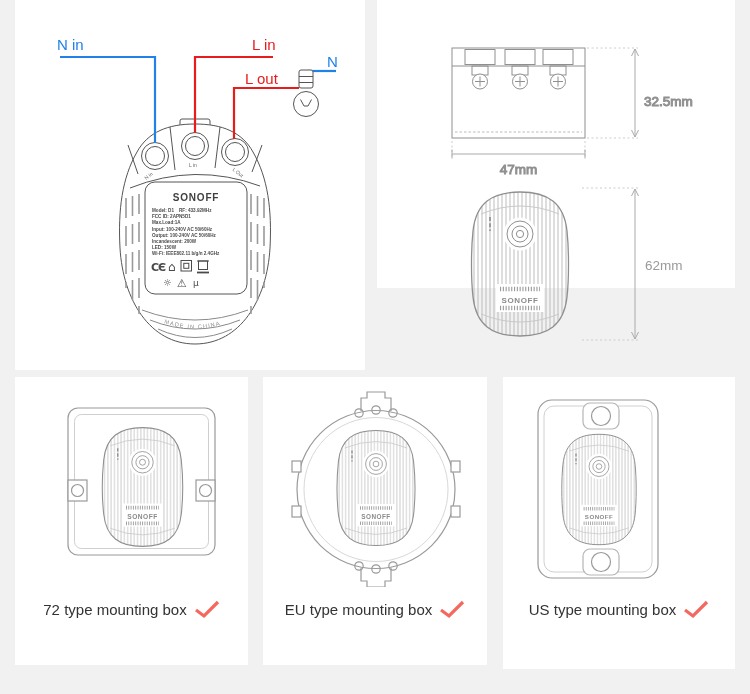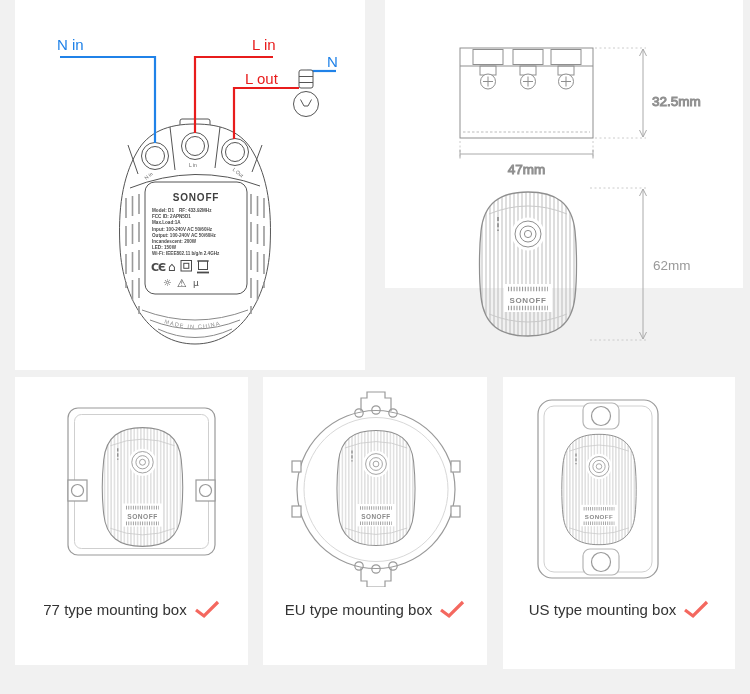--- a/index.html
+++ b/index.html
@@ -5,21 +5,21 @@
   html,body{margin:0;padding:0;}
   body{
     width:750px;height:694px;position:relative;
     background:#f1f1f1;
     font-family:"Liberation Sans", sans-serif;
     overflow:hidden;
   }
   .panel{position:absolute;background:#fff;}
   .panel svg{display:block;}
   #panel-wiring{left:15px;top:0;width:350px;height:370px;}
-  #panel-dimensions{left:377px;top:0;width:358px;height:288px;margin-left:8px;}
+  #panel-dimensions{left:377px;top:0;width:358px;height:288px;}
   #panel-box-86{left:15px;top:377px;width:233px;height:288px;}
   #panel-box-eu{left:263px;top:377px;width:224px;height:288px;}
   #panel-box-us{left:503px;top:377px;width:232px;height:292px;}
   .caption{
     position:absolute;top:222px;left:0;width:100%;
     display:flex;align-items:center;justify-content:center;gap:7px;
     font-size:15px;color:#333;
   }
   #panel-box-us .caption{padding-right:28px;}
   .wire-label{font-size:15px;}
@@ -205,21 +205,21 @@
       <rect x="53" y="31" width="147" height="147" rx="10"></rect>
       <rect x="59.5" y="37.5" width="134" height="134" rx="7" fill="none" stroke="#cfcfcf" stroke-width="1"></rect>
       <rect x="53" y="103" width="19" height="21"></rect>
       <circle cx="62.5" cy="113.5" r="6" fill="none"></circle>
       <rect x="181" y="103" width="19" height="21"></rect>
       <circle cx="190.5" cy="113.5" r="6" fill="none"></circle>
     </g>
     <use href="#device-front" x="78" y="47" width="99" height="126"></use>
   </svg>
   <div class="caption">
-    <span>77 type mounting box</span>
+    <span>72 type mounting box</span>
     <svg width="26" height="20" viewBox="0 0 26 20">
       <path d="M2,11 L10,17 L24,3" fill="none" stroke="#f4685f" stroke-width="3.2"></path>
     </svg>
   </div>
 </div>
 
 <div class="panel" id="panel-box-eu">
   <svg viewBox="0 0 224 210" width="224" height="210">
     <g fill="#fff" stroke="#9a9a9a" stroke-width="1.2">
       <path d="M98,34 V21 h6 v-6 h18 v6 h6 v13"></path>

